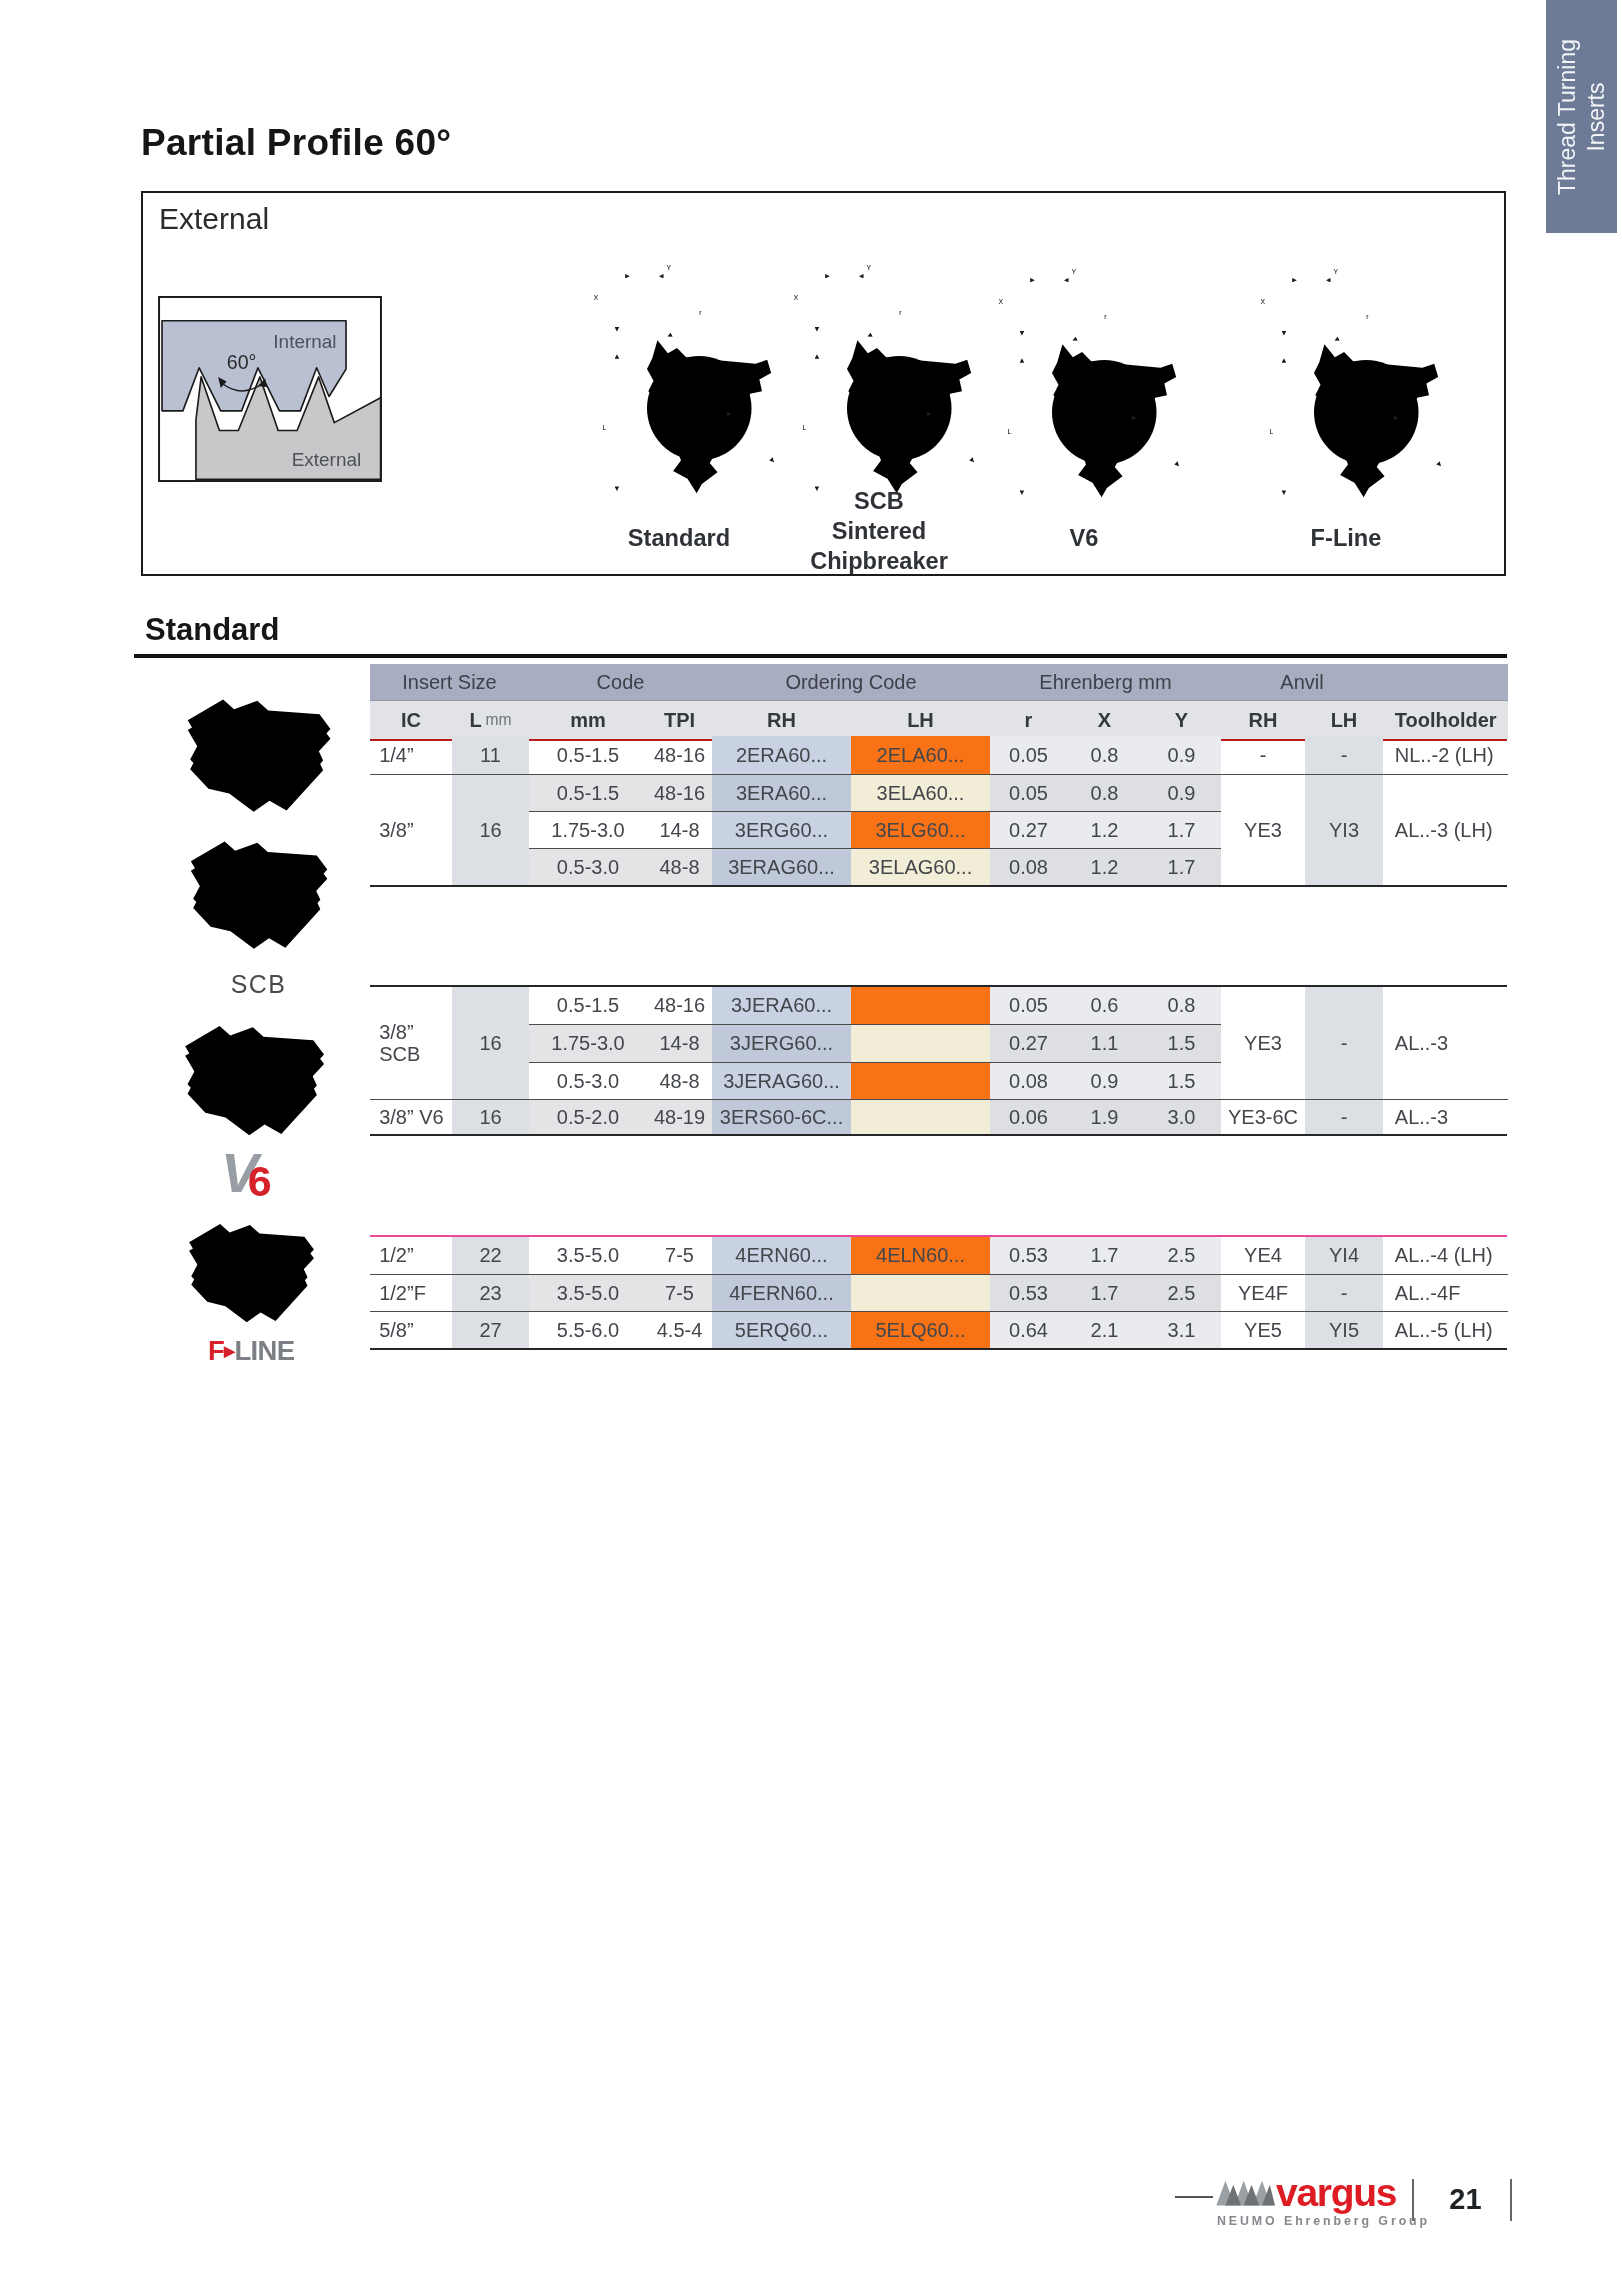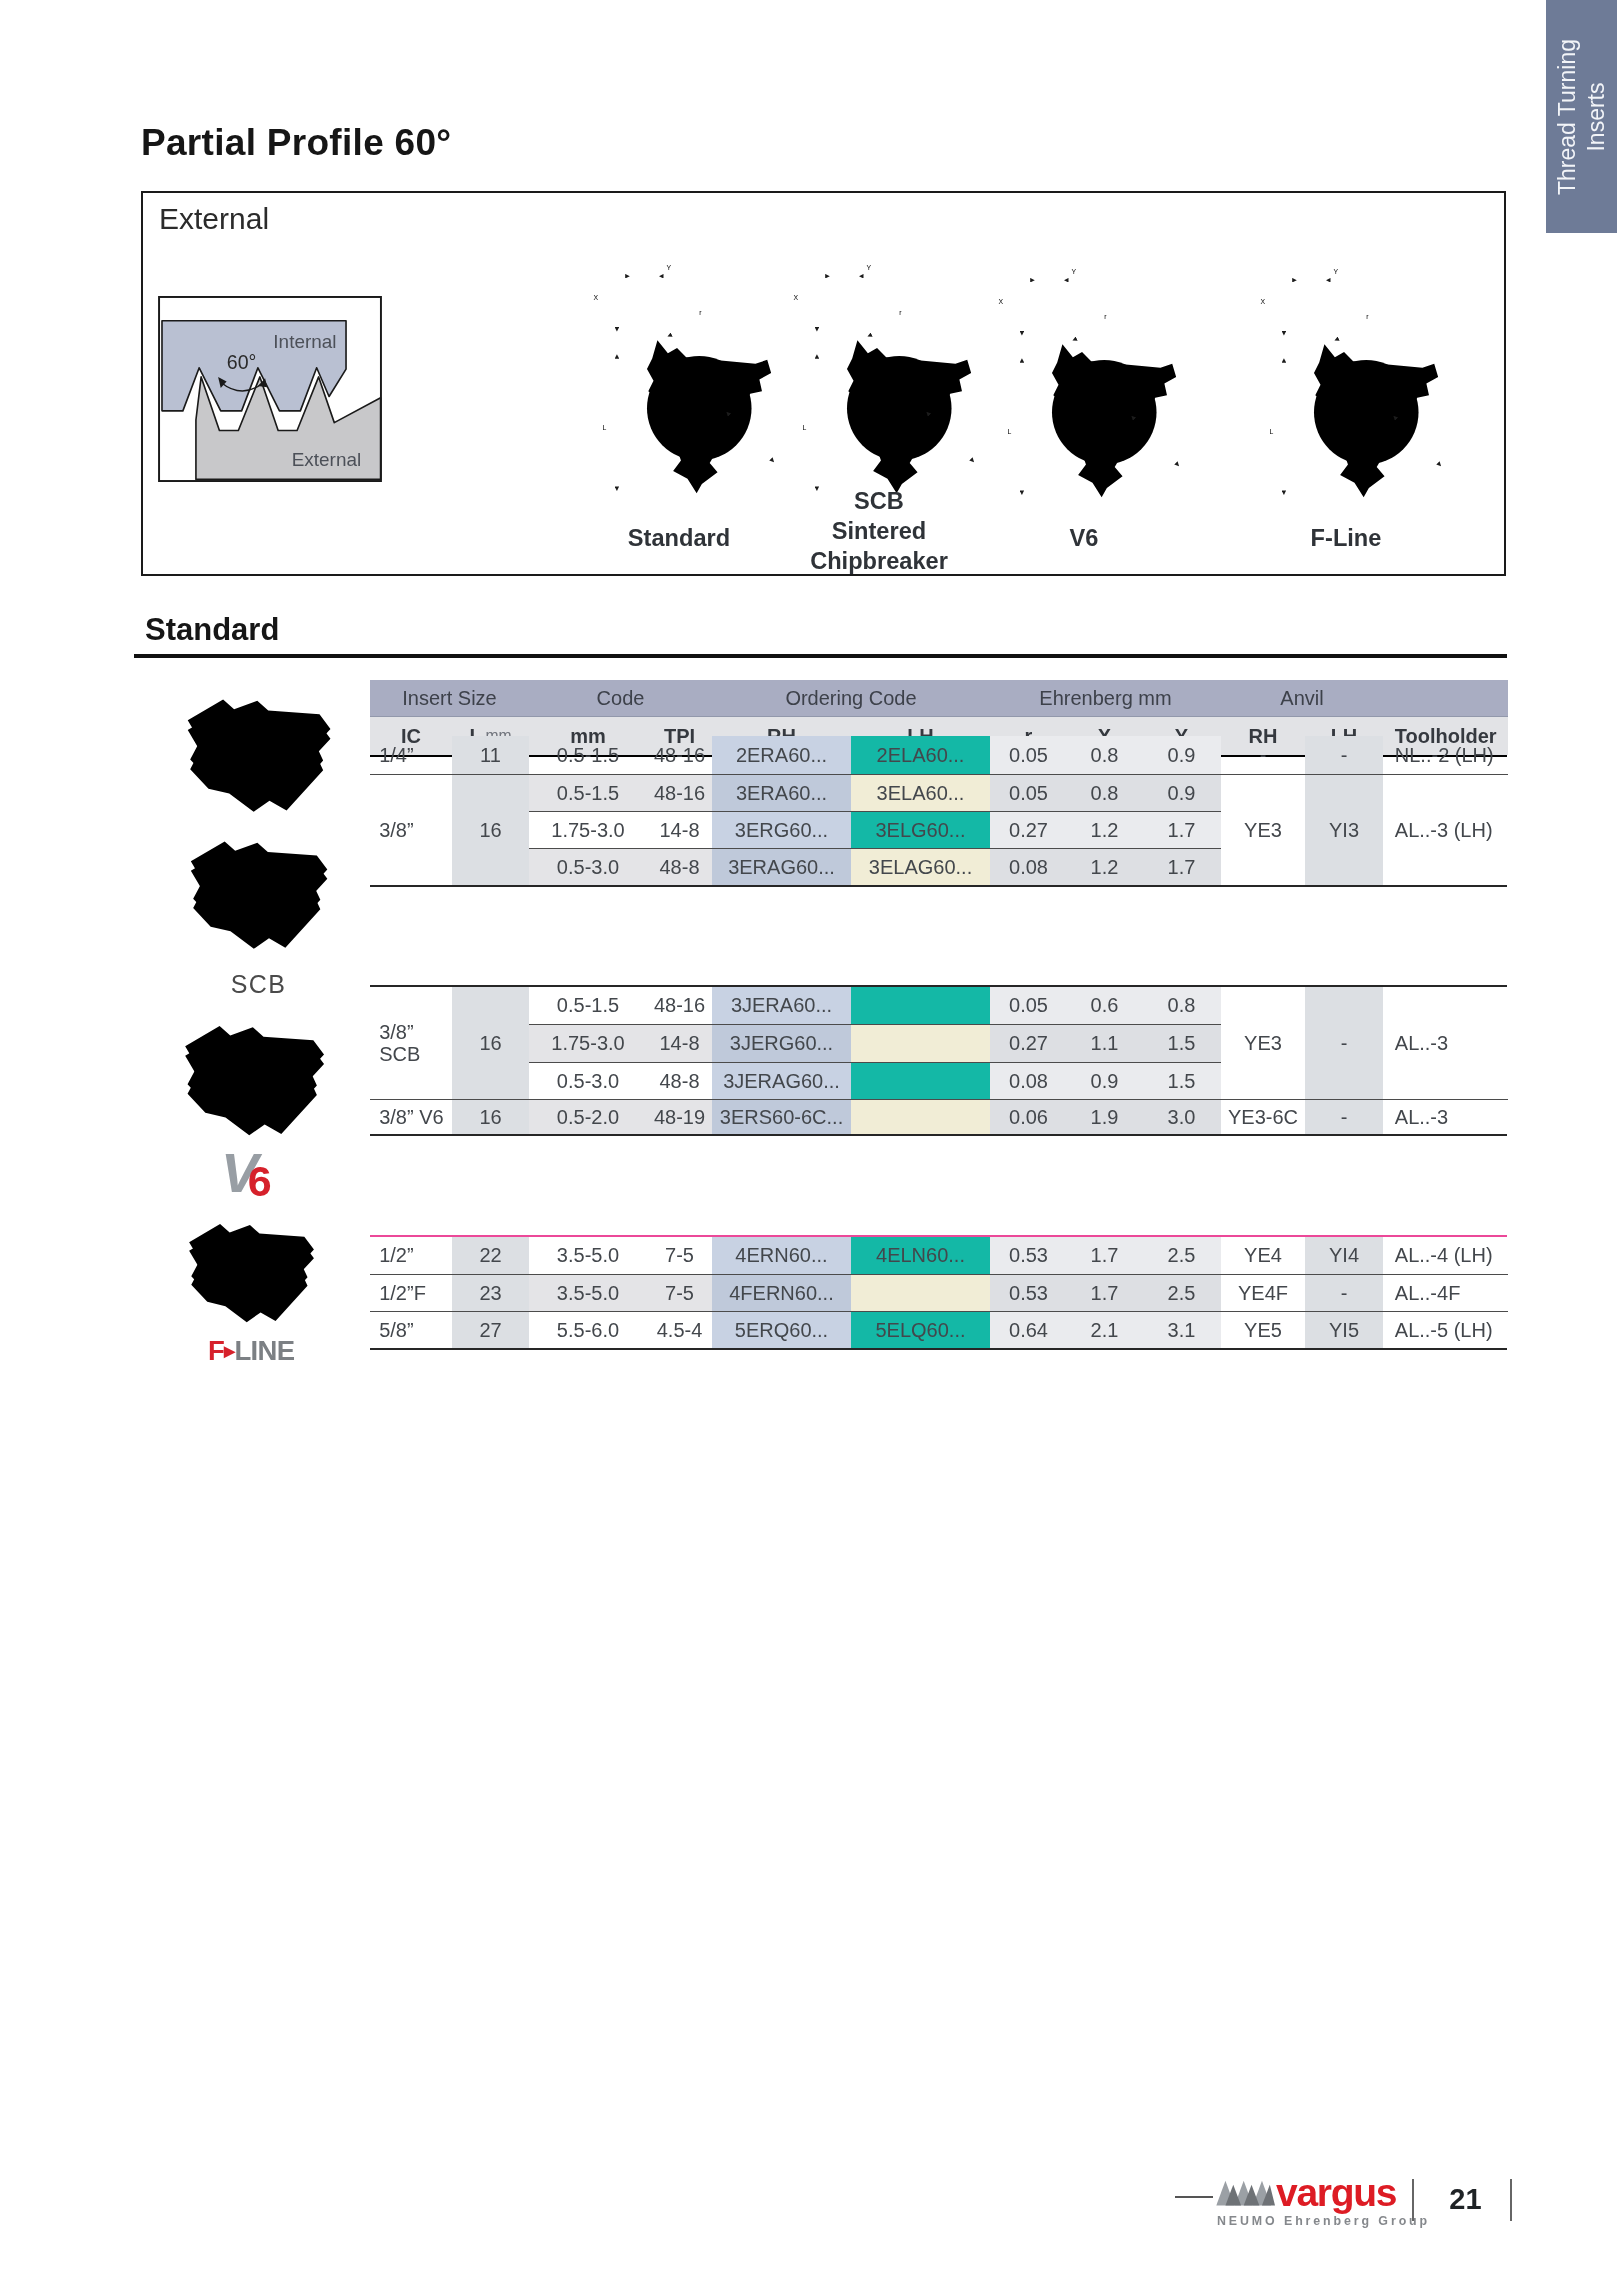--- a/index.html
+++ b/index.html
@@ -40,34 +40,34 @@
   .v6-logo .v{font-size:56px;font-weight:800;font-style:italic;color:#989ea4;}
   .v6-logo .six{font-size:43px;font-weight:800;color:#d6212b;margin-left:-10.5px;vertical-align:-3.9px;}
   .fline-logo{position:absolute;left:208px;top:1335px;font-size:27.5px;font-weight:800;letter-spacing:-0.7px;}
   .fline-logo .f{color:#d6212b;}
   .fline-logo .arrow{color:#d6212b;font-size:14.4px;vertical-align:3.9px;}
   .fline-logo .line{color:#7c8084;}
 
   
   .tbl{position:absolute;left:370px;width:1137px;display:grid;box-sizing:border-box;
        grid-template-columns:82px 77px 118px 65px 139px 139px 77px 75px 79px 84px 78px 125px;}
-  .thead{top:680px;grid-template-rows:37px 38px;border-bottom:2px solid #000000;}
+  .thead{top:664px;grid-template-rows:37px 38px;border-bottom:2px solid #b91c1c;}
   .tb1{top:736px;grid-template-rows:38px 37px 37px 37px;border-bottom:2px solid #262626;}
   .tb2{top:985px;grid-template-rows:37px 38px 37px 35px;border-top:2px solid #262626;border-bottom:2px solid #262626;}
   .tb3{top:1235px;grid-template-rows:37px 37px 37px;border-top:2px solid #ec4899;border-bottom:2px solid #262626;}
   .cell{display:flex;align-items:center;justify-content:center;font-size:20px;color:#43474c;box-sizing:border-box;}
   .hl{justify-content:flex-start;padding-left:9.2px;}
   .thl{justify-content:flex-start;padding-left:11.8px;}
   .gh{background:#a9adc2;color:#3d414a;border-bottom:1.3px solid #9298ab;}
   .sh{background:#e2e3e6;font-weight:700;color:#35393f;}
   .sh .unit{font-weight:400;font-size:15.7px;color:#70747c;margin-left:3.9px;}
   .band{background:#dcdfe3;}
   .sg{background:#e4e4e7;}
   .rhw{background:#c8d2e3;} .rhg{background:#bfc9da;}
-  .lhw{background:#14b8a6;text-align:center;} .lhg{background:#f1edd6;}
+  .lhw{background:#f97316;text-align:center;} .lhg{background:#f1edd6;}
   .dw{background:#eaebee;}  .dg{background:#dddfe3;}
   .sf{border-top:1.3px solid #4b4b4b;}
   .sp{border-top:1.3px solid #4b4b4b;}
   .two-line{flex-direction:column;align-items:flex-start;justify-content:center;line-height:22px;}
 
   
   .foot-line{position:absolute;left:1175px;top:2196px;width:38px;height:2px;background:#555;}
   .brand-mark{position:absolute;left:1215px;top:2178px;}
   .brand-text{position:absolute;left:1276px;top:2171px;font-size:39px;font-weight:700;color:#dd1c24;letter-spacing:-1.3px;}
   .brand-sub{position:absolute;left:1217px;top:2214px;font-size:12.4px;font-weight:700;letter-spacing:2.9px;color:#85888c;}

